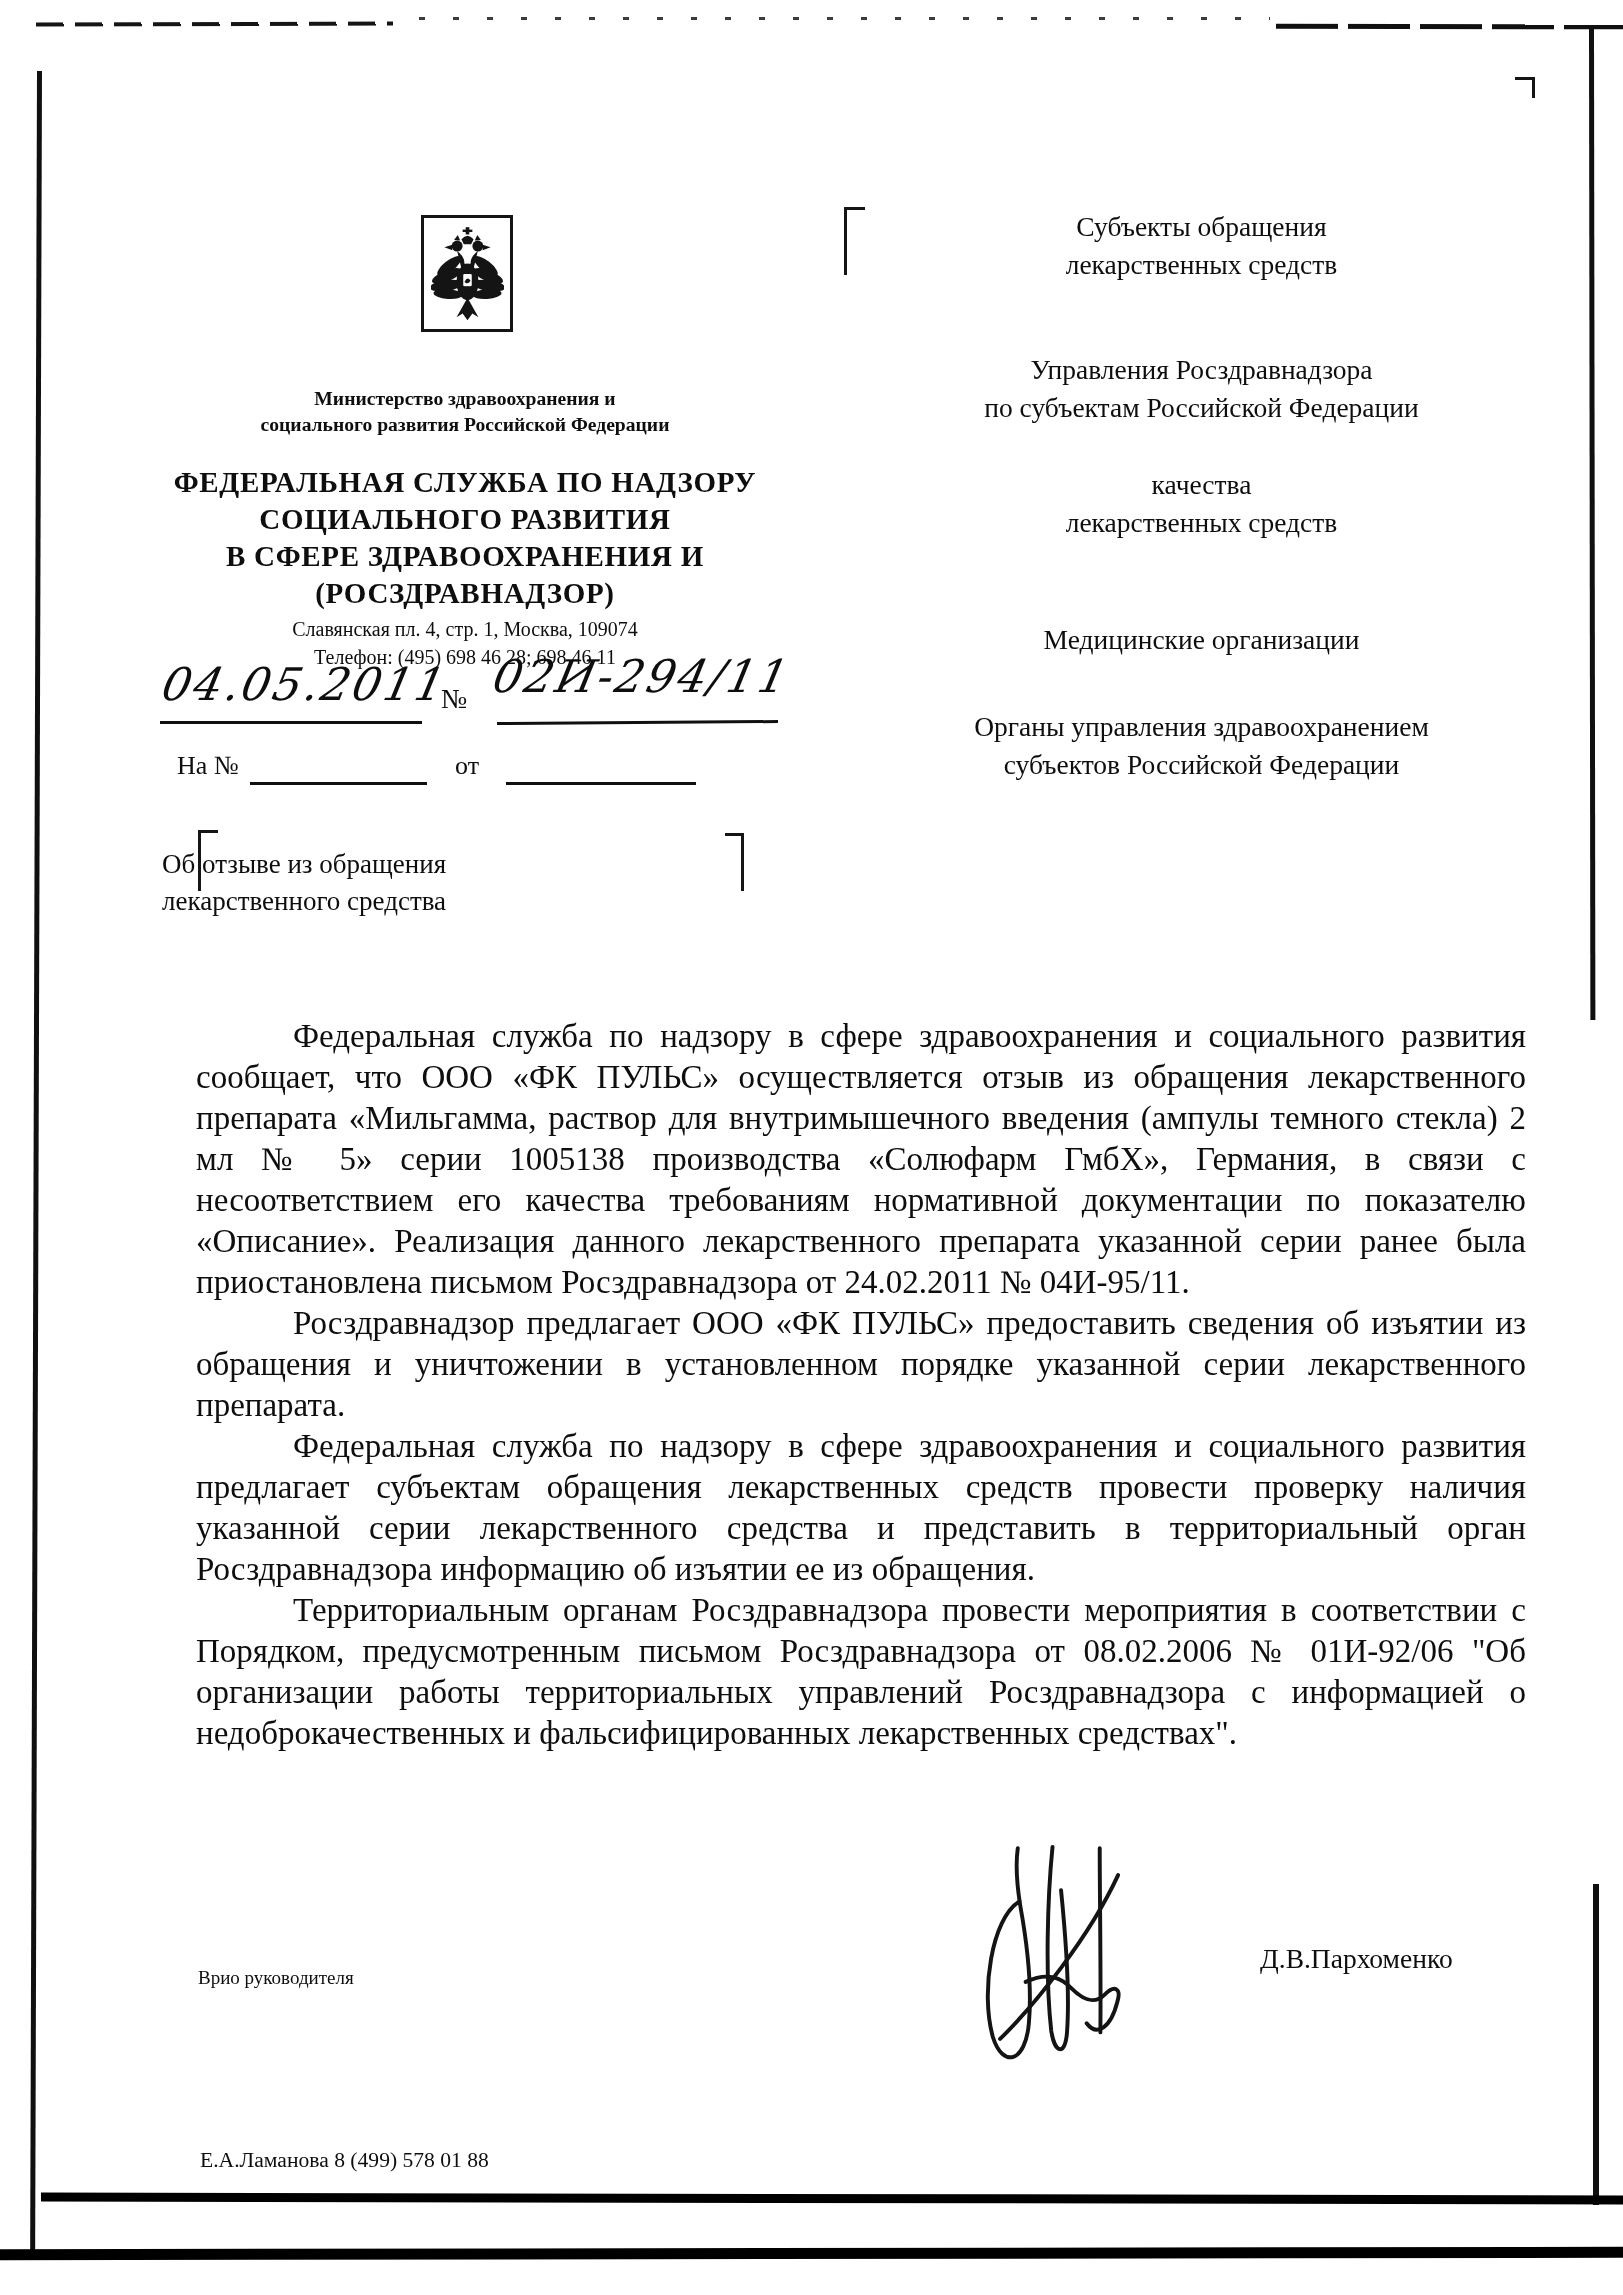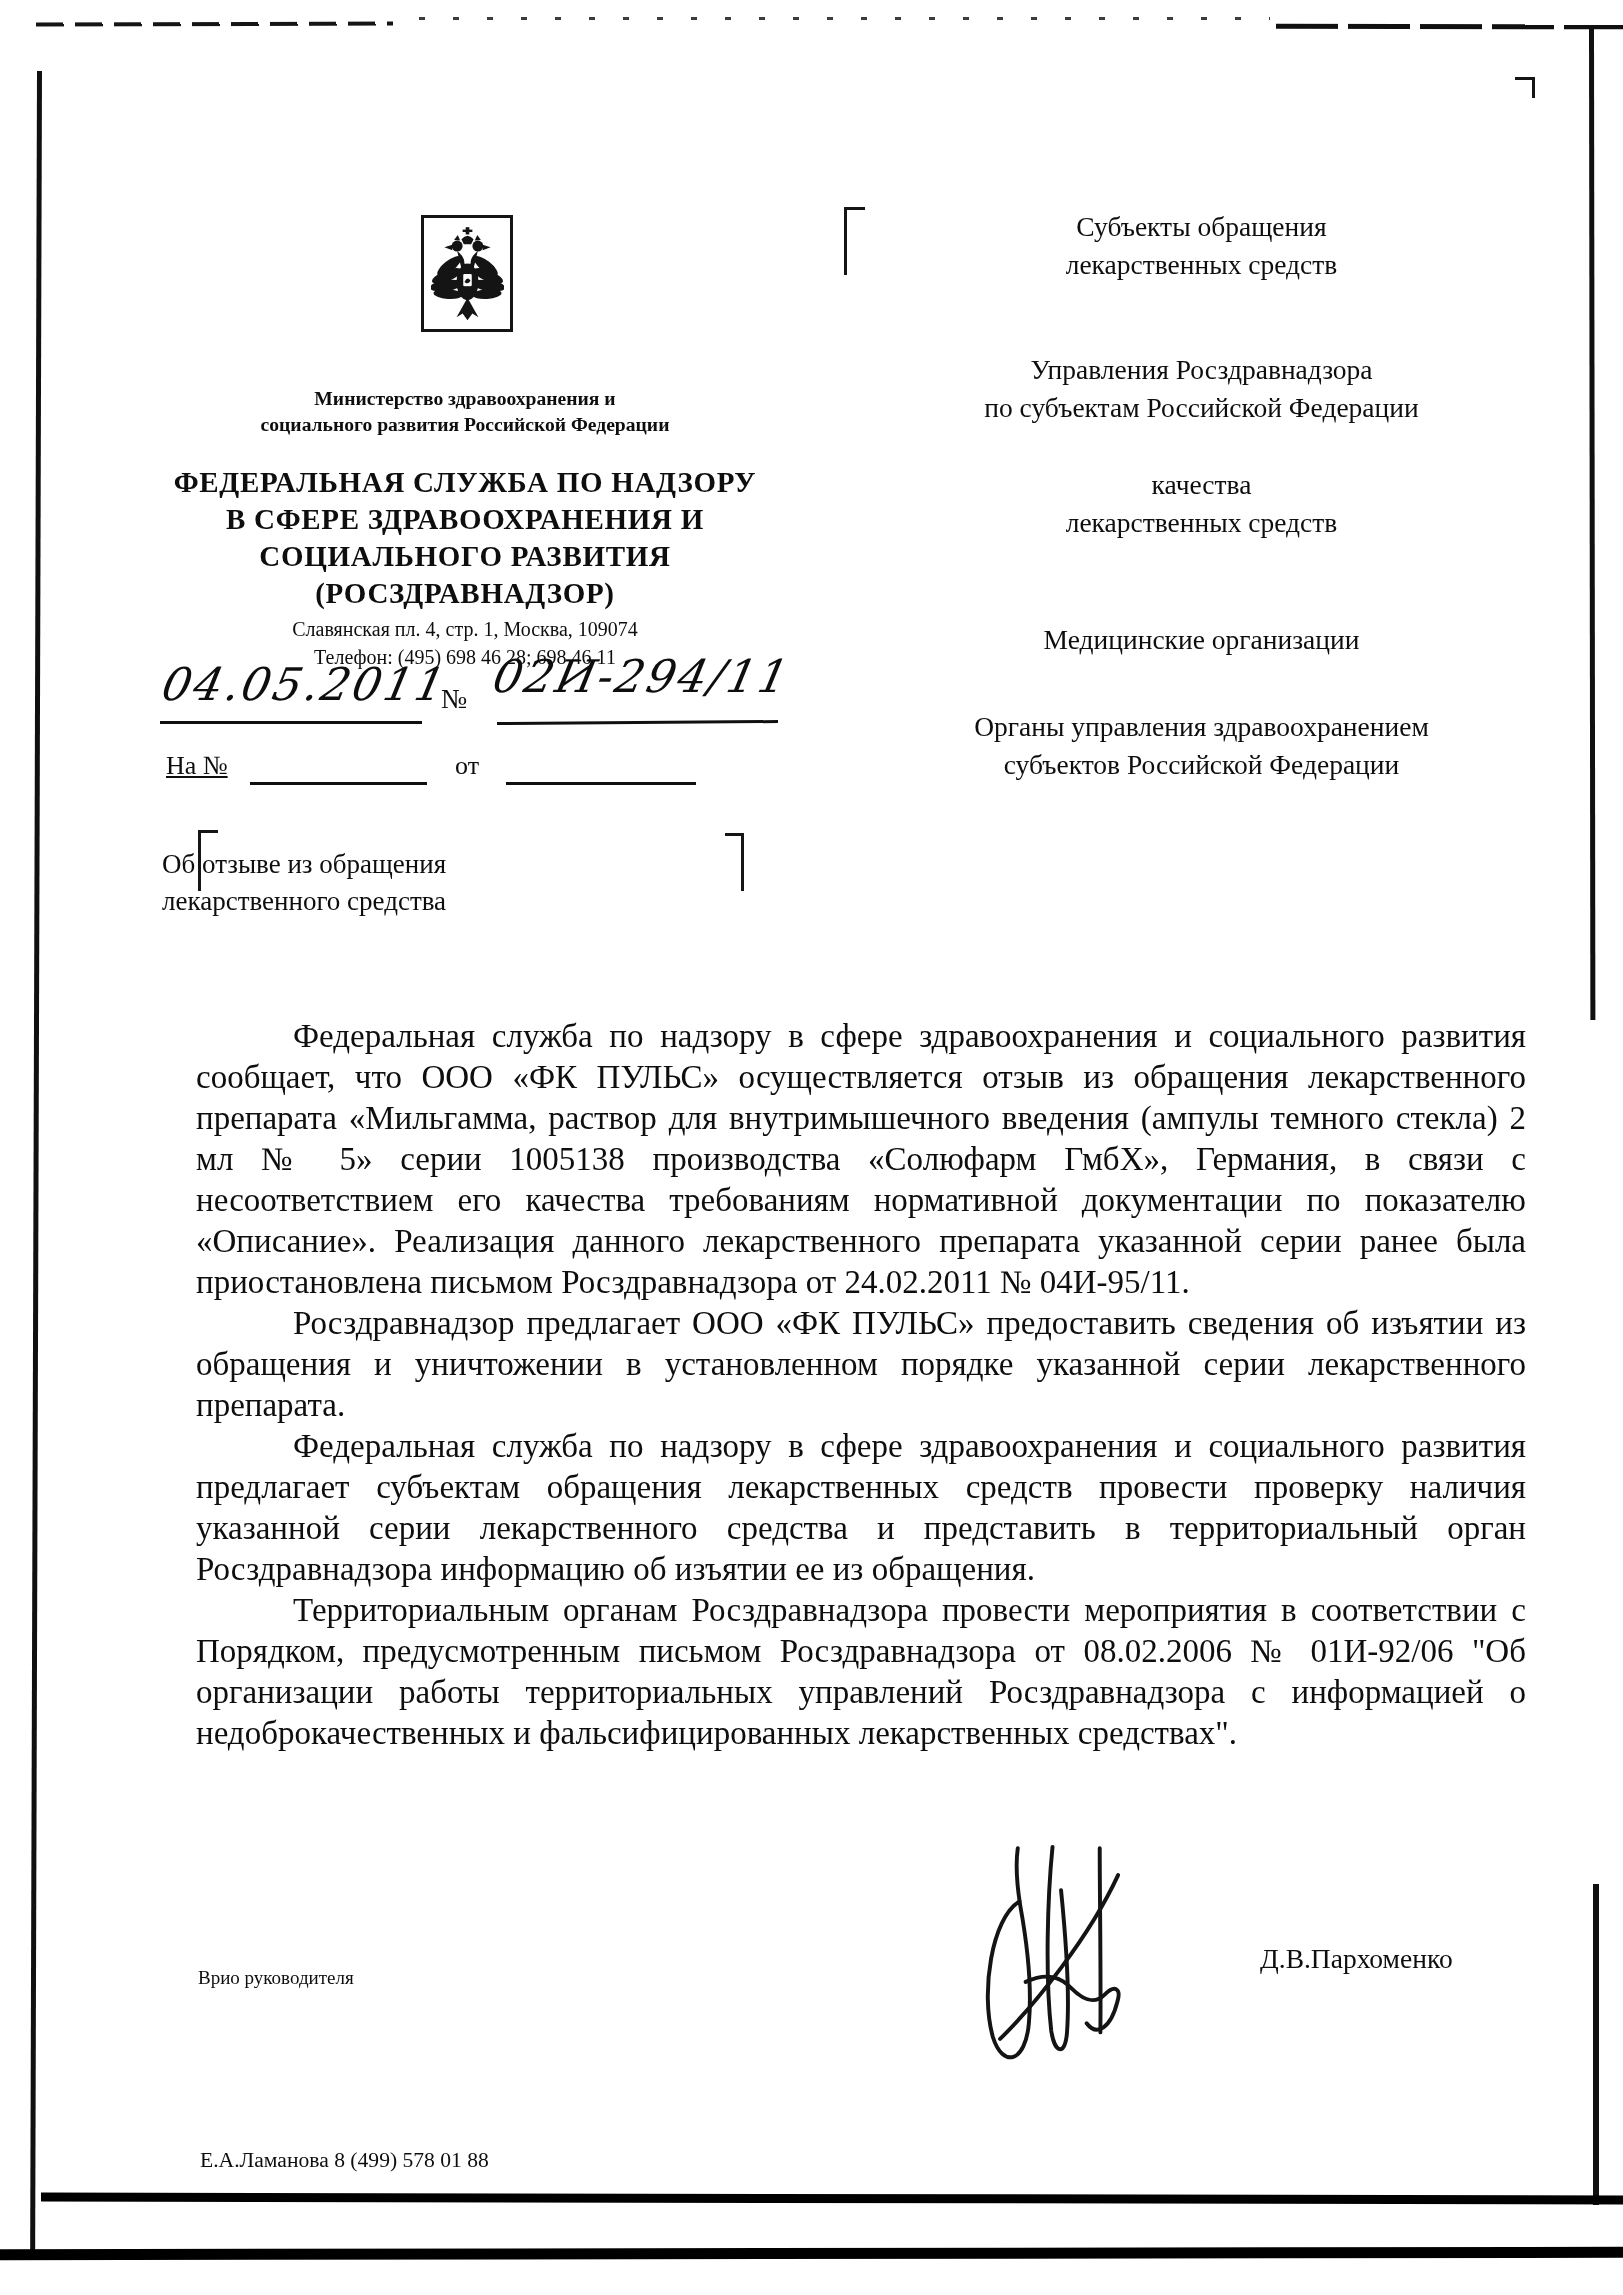--- a/index.html
+++ b/index.html
@@ -114,39 +114,39 @@
       <path d="M55 92 Q60 82 65 90 Q62 95 58 94 Z" fill="#141414"></path>
     </svg>
   </div>
 
   <div class="center-col ministry">
     <div>Министерство здравоохранения и</div>
     <div>социального развития Российской Федерации</div>
   </div>
   <div class="center-col service">
     <div>ФЕДЕРАЛЬНАЯ СЛУЖБА ПО НАДЗОРУ</div>
+    <div>СОЦИАЛЬНОГО РАЗВИТИЯ</div>
     <div>В СФЕРЕ ЗДРАВООХРАНЕНИЯ И</div>
-    <div>СОЦИАЛЬНОГО РАЗВИТИЯ</div>
     <div>(РОСЗДРАВНАДЗОР)</div>
   </div>
   <div class="center-col addr">
     <div>Славянская пл. 4, стр. 1, Москва, 109074</div>
     <div>Телефон: (495) 698 46 28; 698 46 11</div>
   </div>
 
   <div class="reg-row">
     <span class="handwrite reg-date">04.05.2011</span>
     <span class="reg-no-sign">№</span>
     <span class="handwrite reg-num">02И-294/11</span>
     <div class="u-line" style="left:0;top:63px;width:262px;"></div>
     <div class="u-line" style="left:337px;top:63px;width:281px;transform:rotate(-0.4deg);"></div>
   </div>
 
   <div class="reply-row">
-    <span class="lbl" style="left:4px;text-decoration:underline;">На №</span>
+    <span class="lbl" style="left:15px;">На №</span>
     <div class="u-line" style="left:88px;top:31px;width:177px;"></div>
     <span class="lbl" style="left:293px;">от</span>
     <div class="u-line" style="left:344px;top:31px;width:190px;"></div>
   </div>
 
   <div class="subject">
     <div>Об отзыве из обращения</div>
     <div>лекарственного средства</div>
   </div>
 

